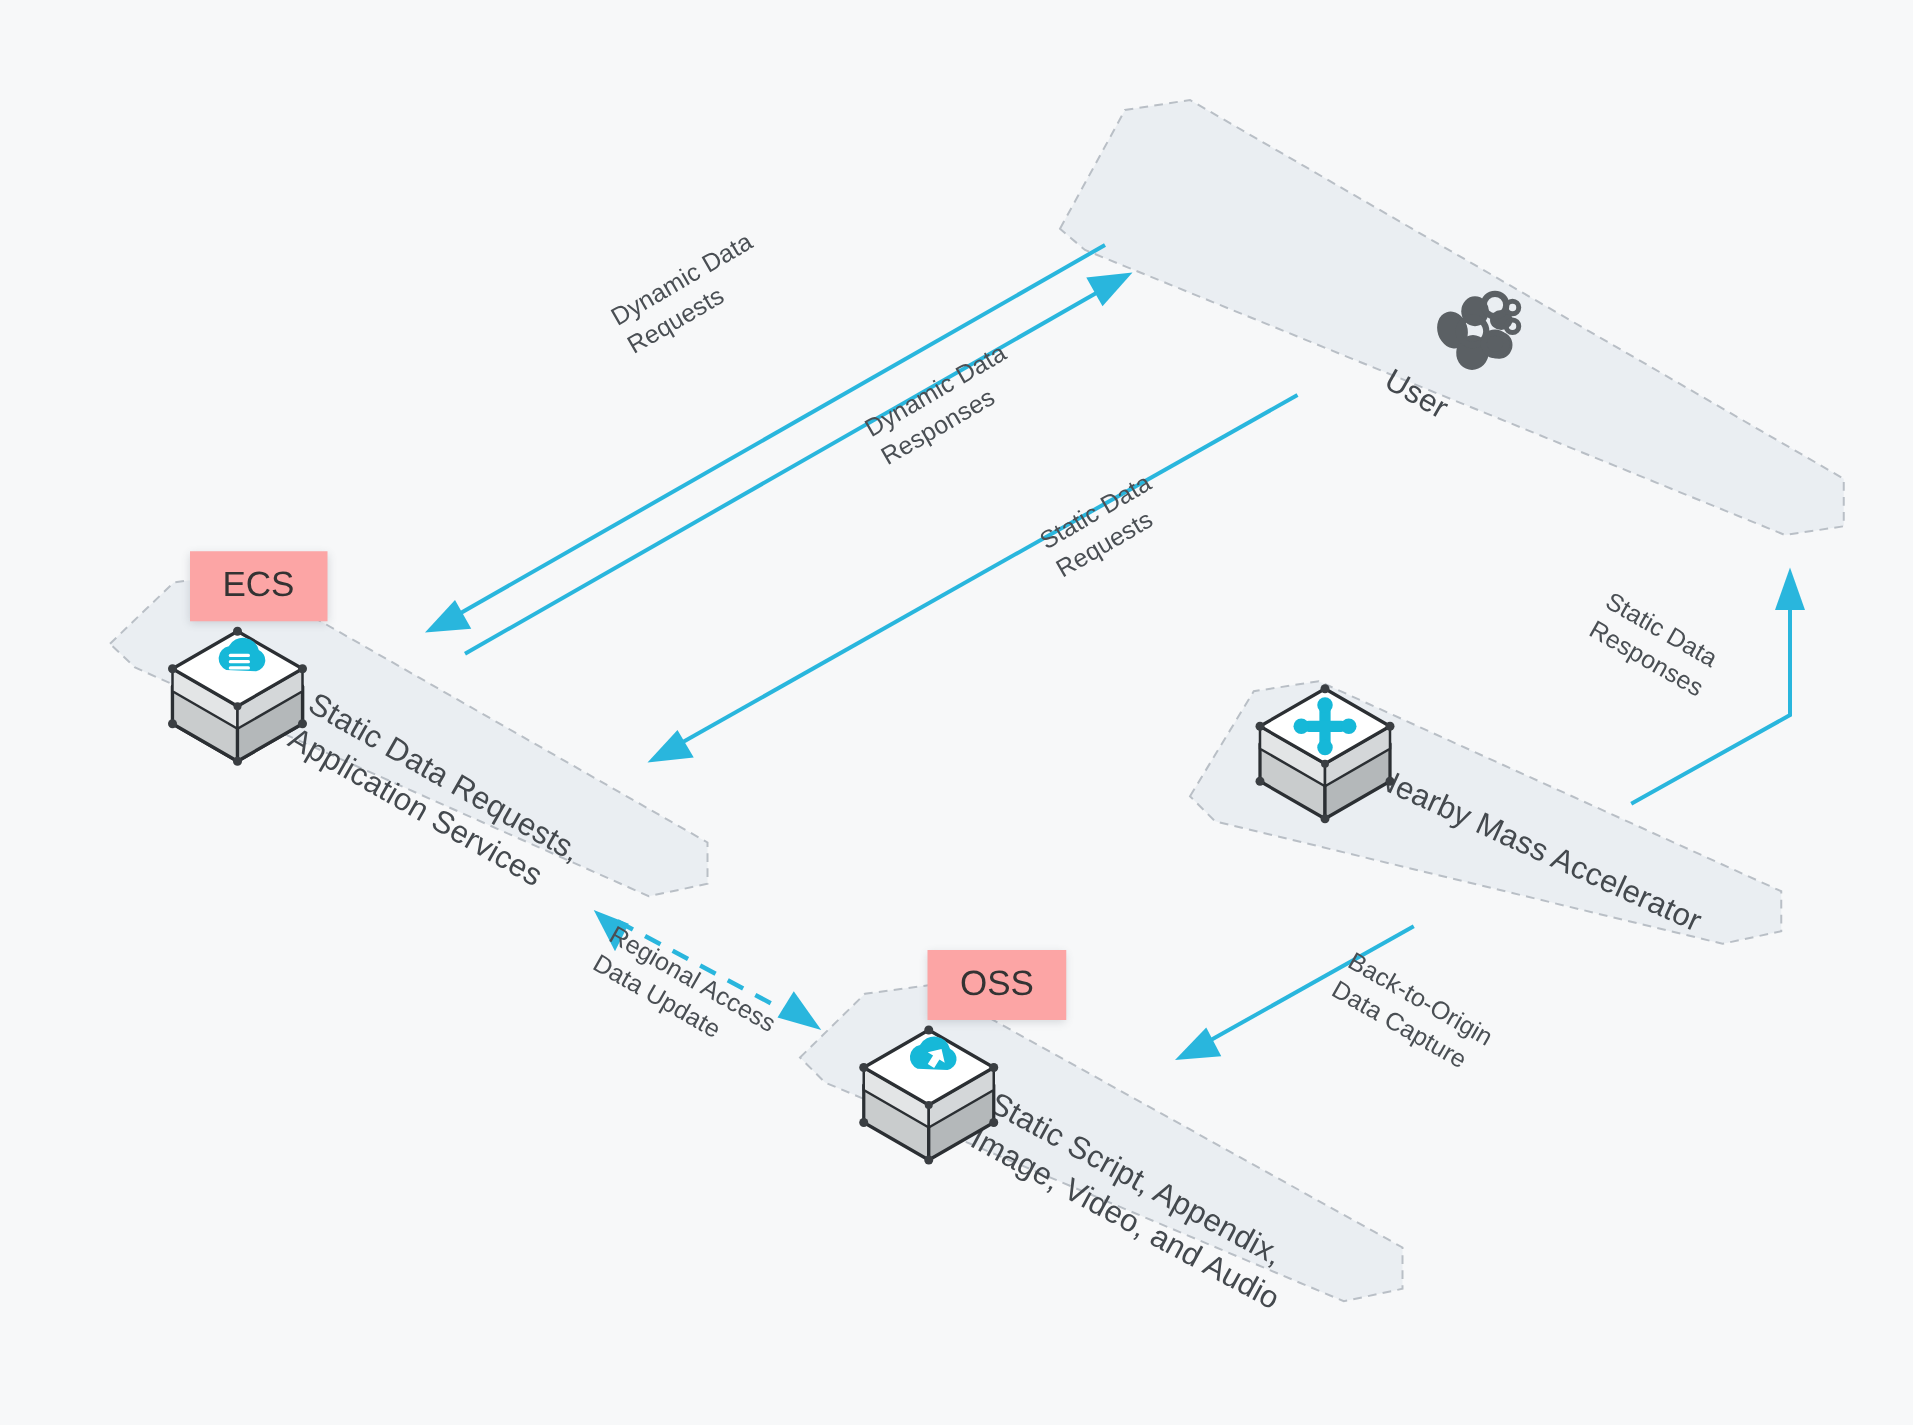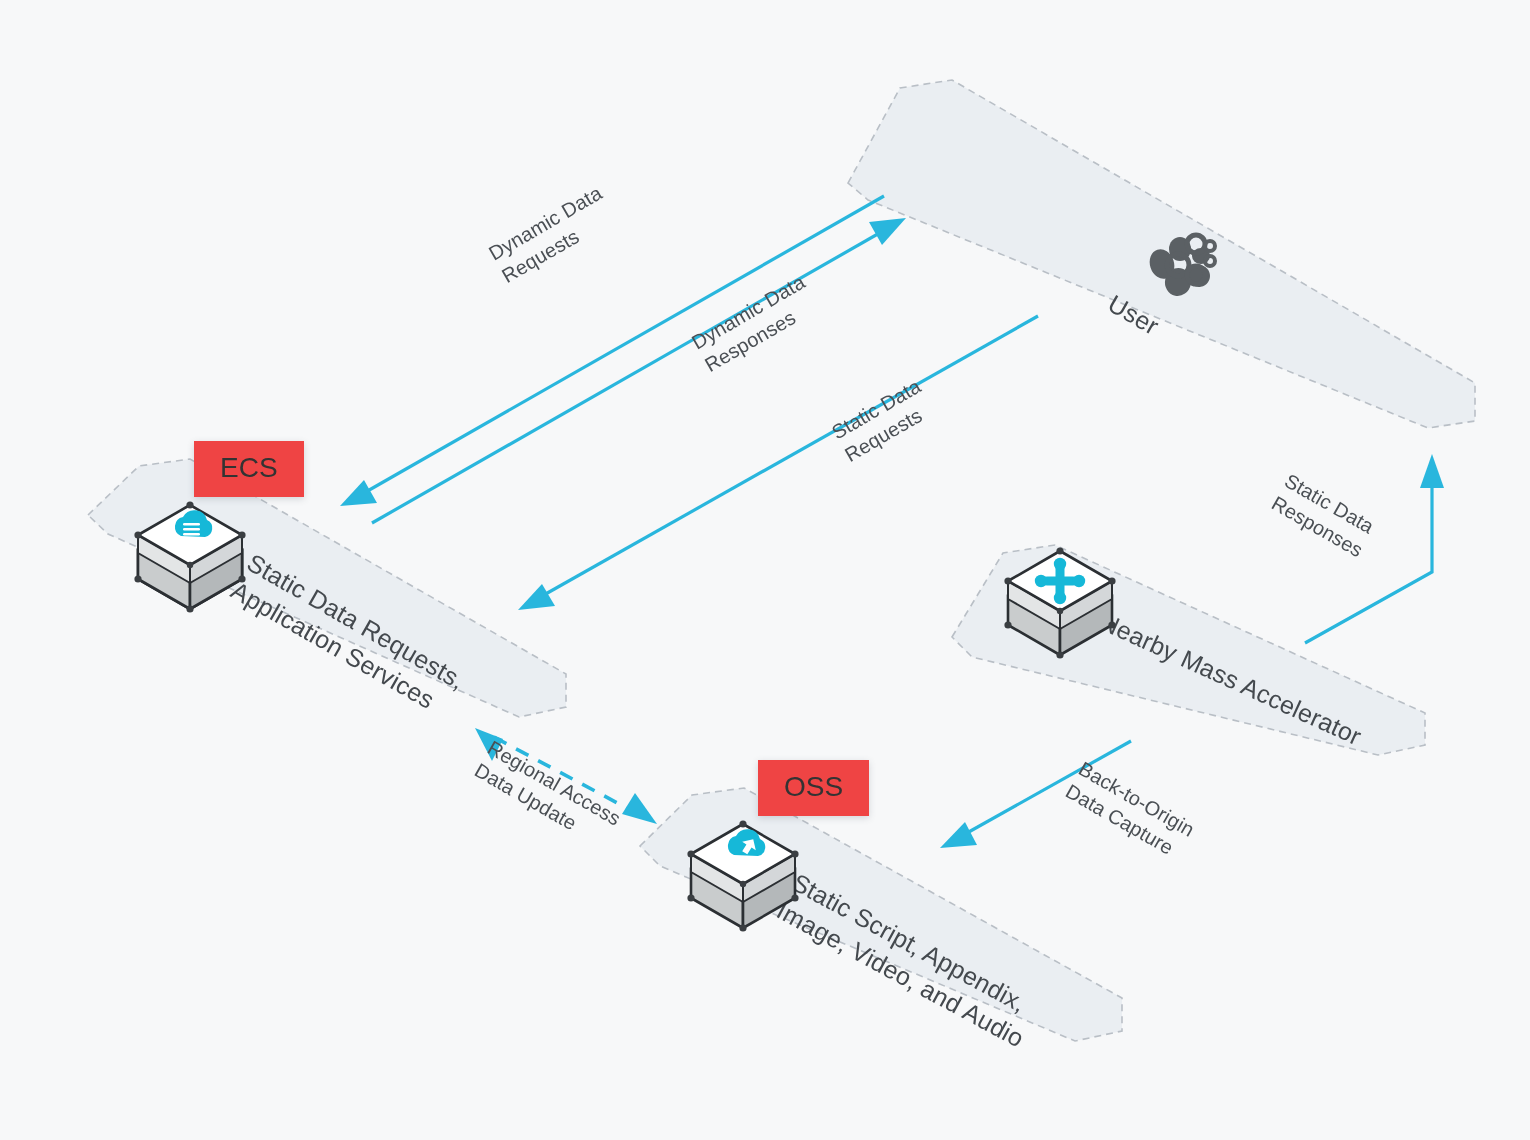--- a/index.html
+++ b/index.html
@@ -31,29 +31,28 @@
     letter-spacing: .1px;
   }
   .zone-label {
     fill: #44494e;
     font-family: "Liberation Sans", sans-serif;
     font-size: 25px;
     letter-spacing: .2px;
   }
   .node-cap {
     position: absolute;
-    background: #ef4444;
+    background: #fca5a5;
     color: #333333;
     font-family: "Liberation Sans", sans-serif;
     font-size: 28px;
     line-height: 1;
     padding: 13px 26px 15px 26px;
     box-shadow: 0 2px 7px rgba(70,80,95,.20);
     white-space: nowrap;
-    margin-left: 42px;
   }
   .cube-top-face   { fill: #ffffff; stroke: #2b2f33; stroke-width: 2.6; stroke-linejoin: round; }
   .cube-left-face  { fill: #c9cccd; stroke: #2b2f33; stroke-width: 2.6; stroke-linejoin: round; }
   .cube-right-face { fill: #b4b8ba; stroke: #2b2f33; stroke-width: 2.6; stroke-linejoin: round; }
   .cube-mid-left   { fill: #e3e5e6; stroke: #2b2f33; stroke-width: 2.0; stroke-linejoin: round; }
   .cube-mid-right  { fill: #d4d7d9; stroke: #2b2f33; stroke-width: 2.0; stroke-linejoin: round; }
   .cube-dot        { fill: #3a3e42; }
   .glyph-cyan      { fill: #16b8d8; }
   .glyph-white     { fill: #ffffff; }
   .people-glyph    { fill: #5b6064; }
@@ -259,15 +258,15 @@
       <g transform="translate(34,27)">
         <path class="glyph-cyan" d="M12,22 a10,10 0 0 1 2,-19 a13,13 0 0 1 24,3 a9,9 0 0 1 -2,17 z"></path>
         <path class="glyph-white" d="M24,21 L24,13 L19,13 L27,5 L35,13 L30,13 L30,21 Z" transform="rotate(32 27 13)"></path>
       </g>
     </g>
 
   </svg>
 
   <div class="node-cap" style="left:152px; top:441px;">ECS</div>
 
-  <div class="node-cap" style="left:716px; top:760px;">OSS</div>
+  <div class="node-cap" style="left:742px; top:760px;">OSS</div>
 
 </div>
 
 </body></html>

